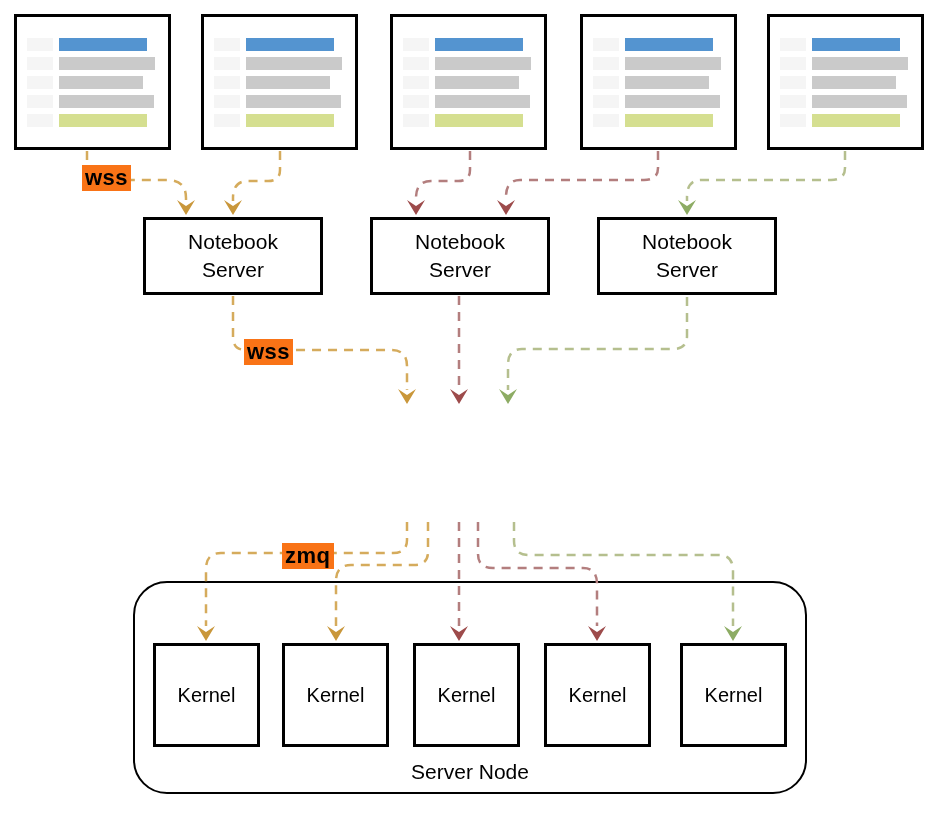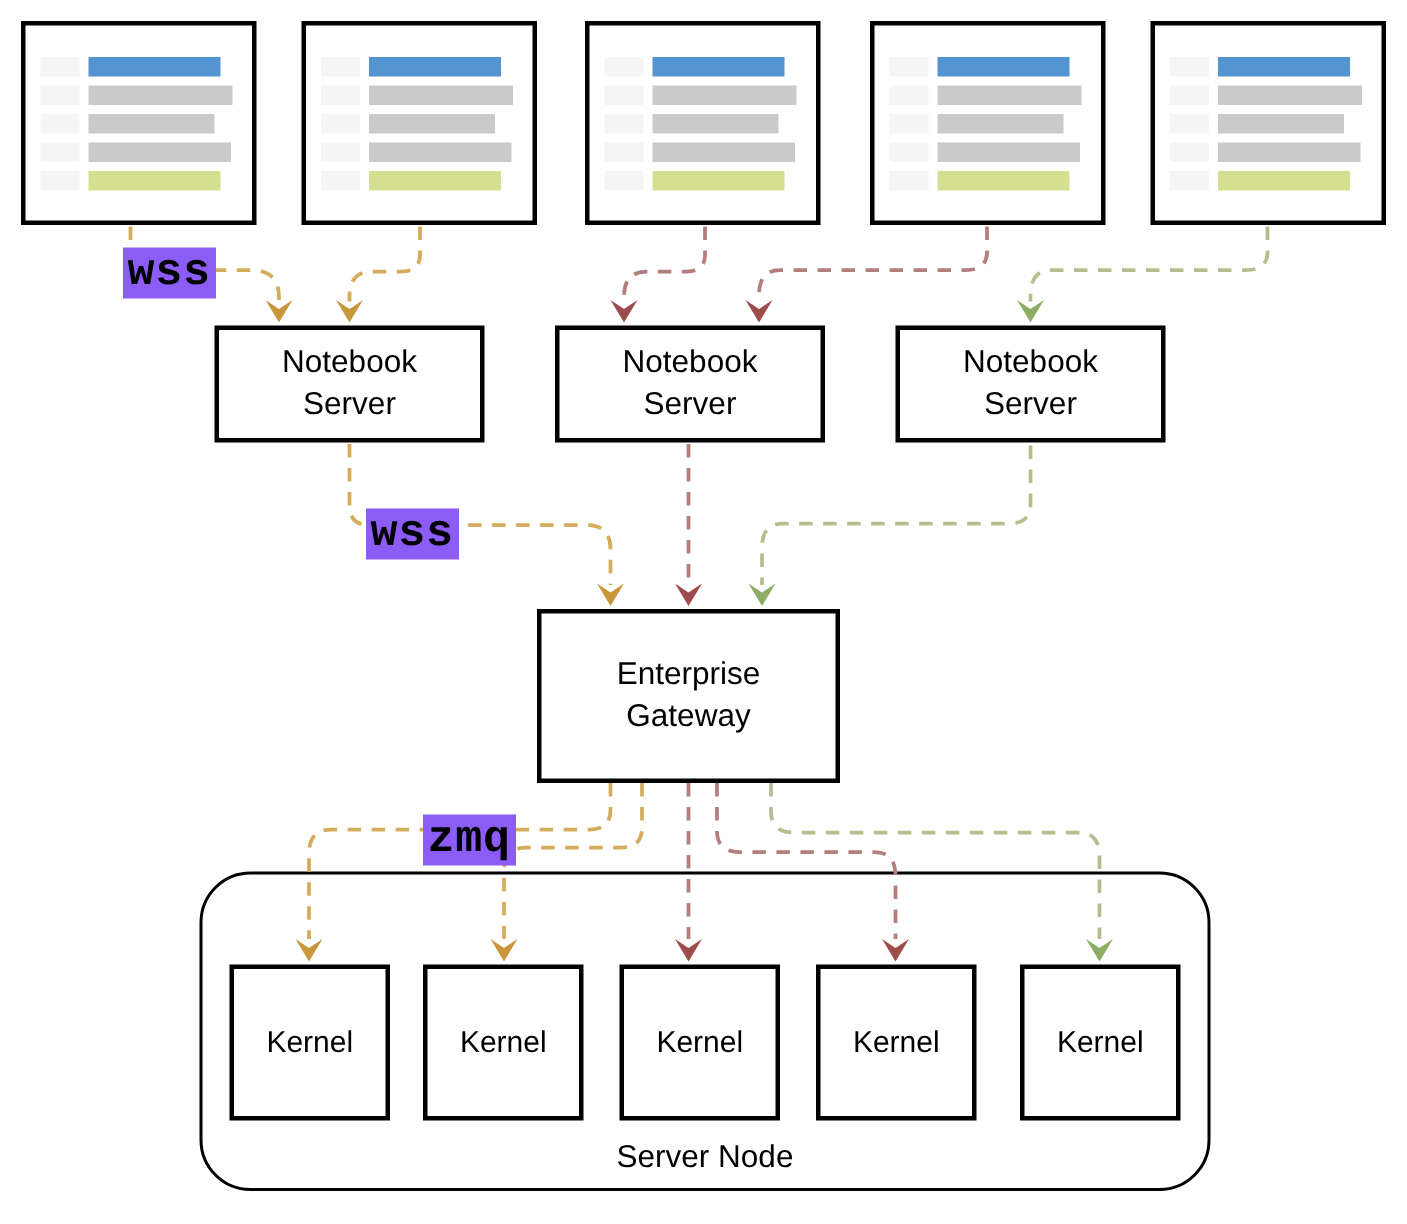--- a/index.html
+++ b/index.html
@@ -27,22 +27,22 @@
   .wrap125{max-width:125px;}
 
   .workernode{position:absolute;left:133px;top:581px;width:674px;height:213px;
     border:2.5px solid #000;border-radius:34px;box-sizing:border-box;background:#fff;z-index:0;}
   .workernode .wn-label{position:absolute;left:0;right:0;bottom:8px;text-align:center;
     font-size:21px;}
 
   .kernel{width:107px;height:104px;top:643px;font-size:20px;border-width:3px;}
 
   
-  .edge-label{position:absolute;z-index:10;background:#8b5cf6;padding:0 3px;
-    font-size:30px;font-weight:600;letter-spacing:0.5px;font-family:Liberation Mono, monospace;}
+  .edge-label{position:absolute;z-index:10;background:#f97316;padding:0 3px;
+    font-size:22px;font-weight:600;letter-spacing:0.5px;}
 </style>
 </head>
 <body>
 
 <div class="canvas">
 
   <svg class="wires" width="938" height="816" viewBox="0 0 938 816">
 
     <path class="wire" d="M87 151 V171 Q87 180 98 180 H167 Q186 180 186 198 V201" stroke="#D5AB5C"></path>
     <path class="solidhead" d="M186 215 L177 200 L186 206 L195 200 Z" fill="#C9973B"></path>
@@ -188,23 +188,20 @@
   <div class="box" style="left:143px;top:217px;width:180px;height:78px">
     <span class="lbl wrap110">Notebook Server</span>
   </div>
   <div class="box" style="left:370px;top:217px;width:180px;height:78px">
     <span class="lbl wrap110">Notebook Server</span>
   </div>
   <div class="box" style="left:597px;top:217px;width:180px;height:78px">
     <span class="lbl wrap110">Notebook Server</span>
   </div>
 
-  <div class="box" style="left:358px;top:406px;width:202px;height:116px">
-    <span class="lbl wrap125">Enterprise Gateway</span>
-  </div>
 
   <div class="workernode">
     <span class="wn-label">Server Node</span>
   </div>
 
   <div class="box kernel" style="left:153px">
     <span class="lbl">Kernel</span>
   </div>
   <div class="box kernel" style="left:282px">
     <span class="lbl">Kernel</span>

